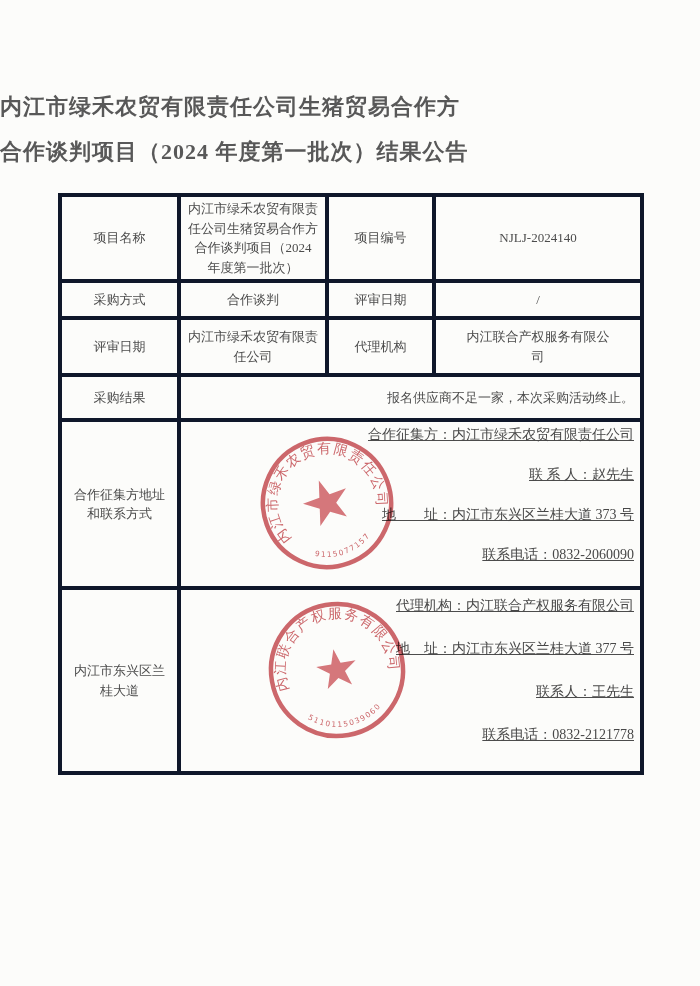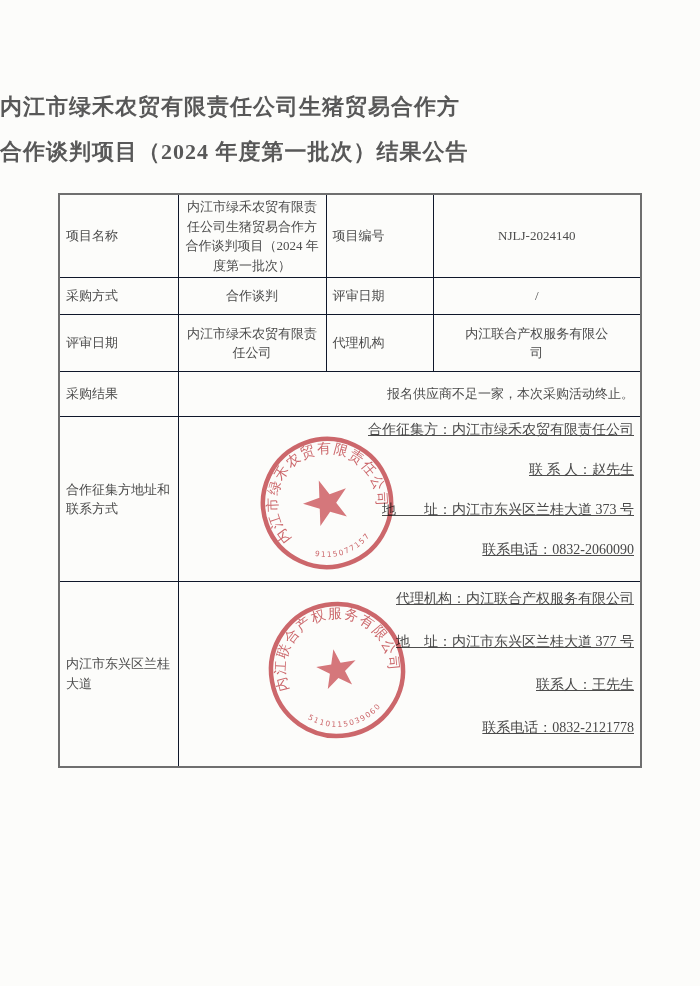--- a/index.html
+++ b/index.html
@@ -16,27 +16,27 @@
     position:absolute;top:84px;left:0;width:700px;
     font-size:22px;font-weight:bold;
     color:#585858;line-height:45px;letter-spacing:1px;
   }
   table.doc{
     position:absolute;left:58px;top:193px;width:582px;
     border-collapse:collapse;table-layout:fixed;
     font-size:13px;color:#4c4c4c;
   }
   table.doc td{
-    border:1px solid #0f172a;
+    border:4px solid #0f172a;
     vertical-align:middle;
     padding:2px 6px;
     line-height:1.5;
   }
   table.doc{border:2px solid #6f6f6f;}
-  td.lab{}
+  td.lab{text-align:center;}
   td.val{text-align:center;}
   td.valL{text-align:right;padding-left:12px;}
   .narrow{display:block;max-width:148px;margin:0 auto;}
   td.contact{vertical-align:top;padding:16px 6px 6px 14px;text-align:right;text-decoration:underline;}
   .cline{font-size:14px;color:#484848;}
   .g5 .cline{margin-bottom:19px;}
   .g6 .cline{margin-bottom:22px;}
   .seal{
     position:absolute;
     mix-blend-mode:multiply;

